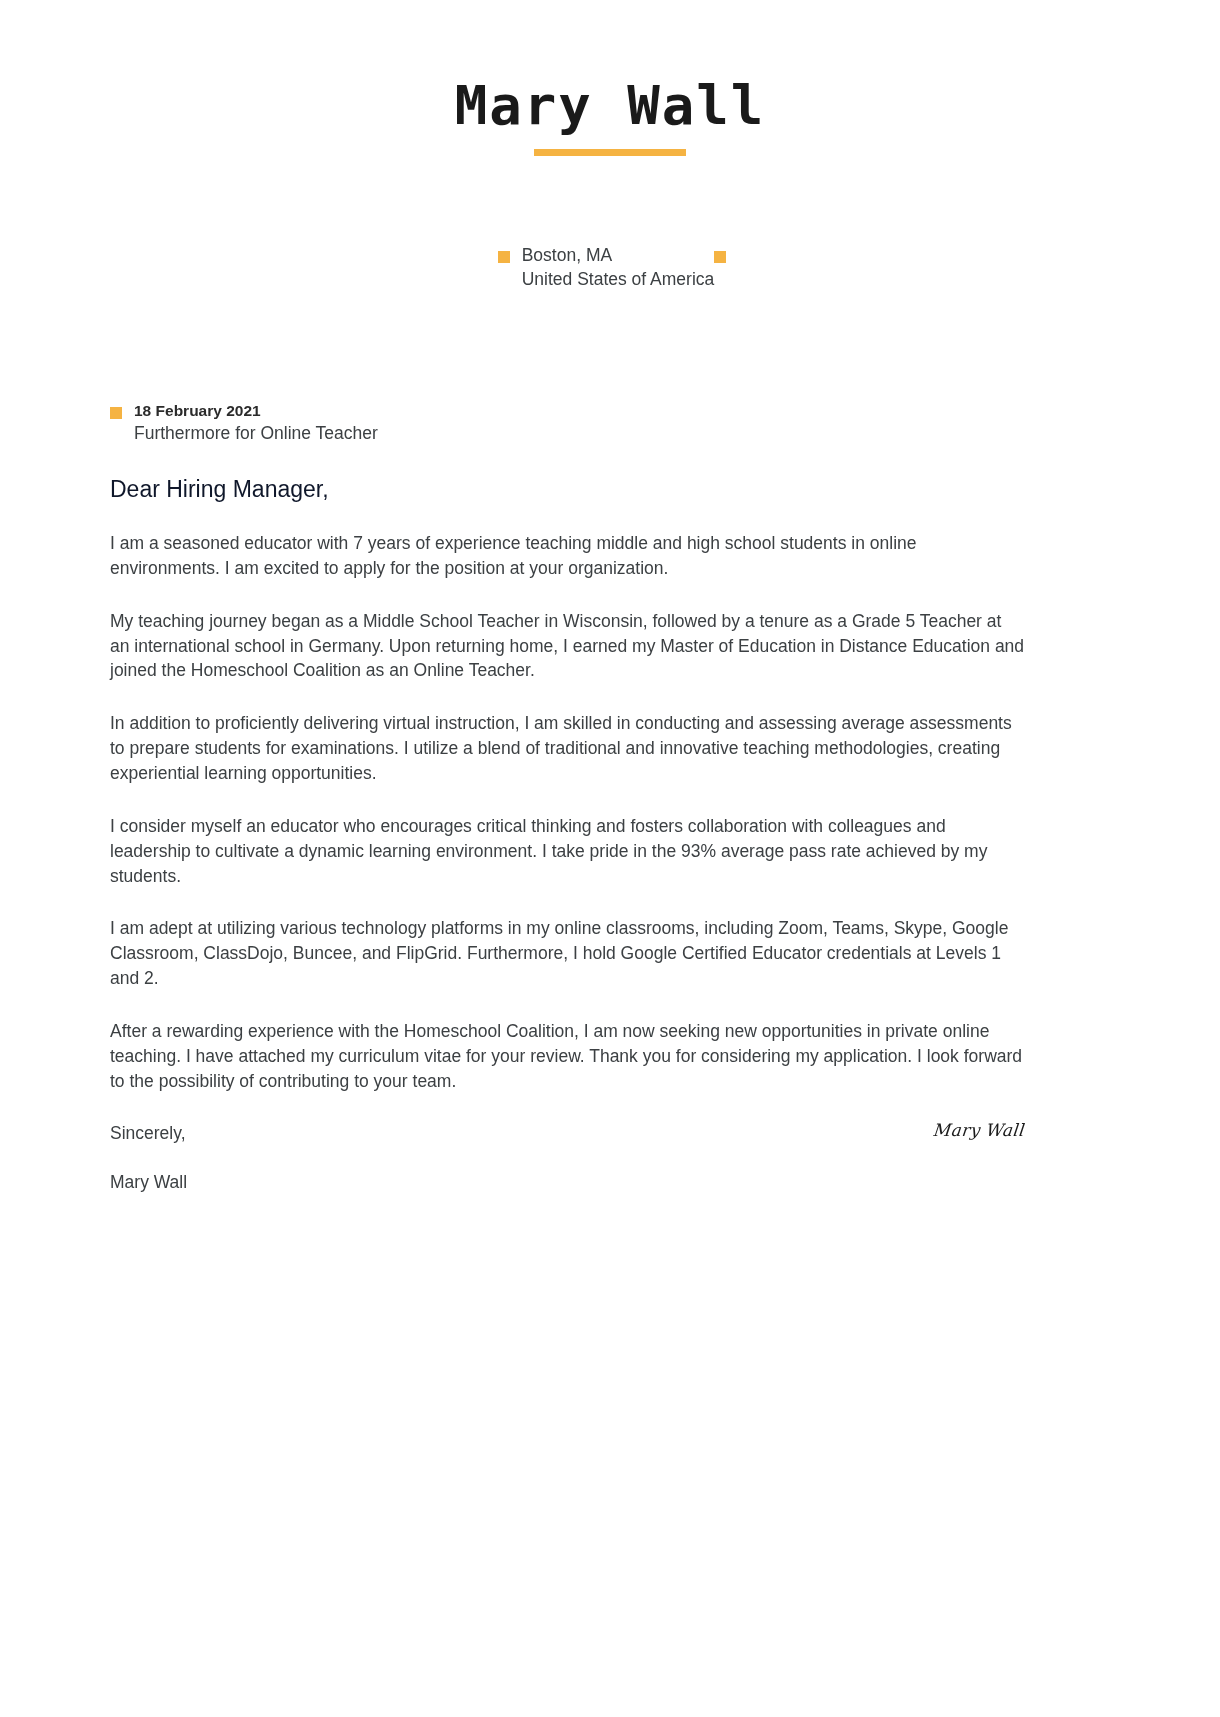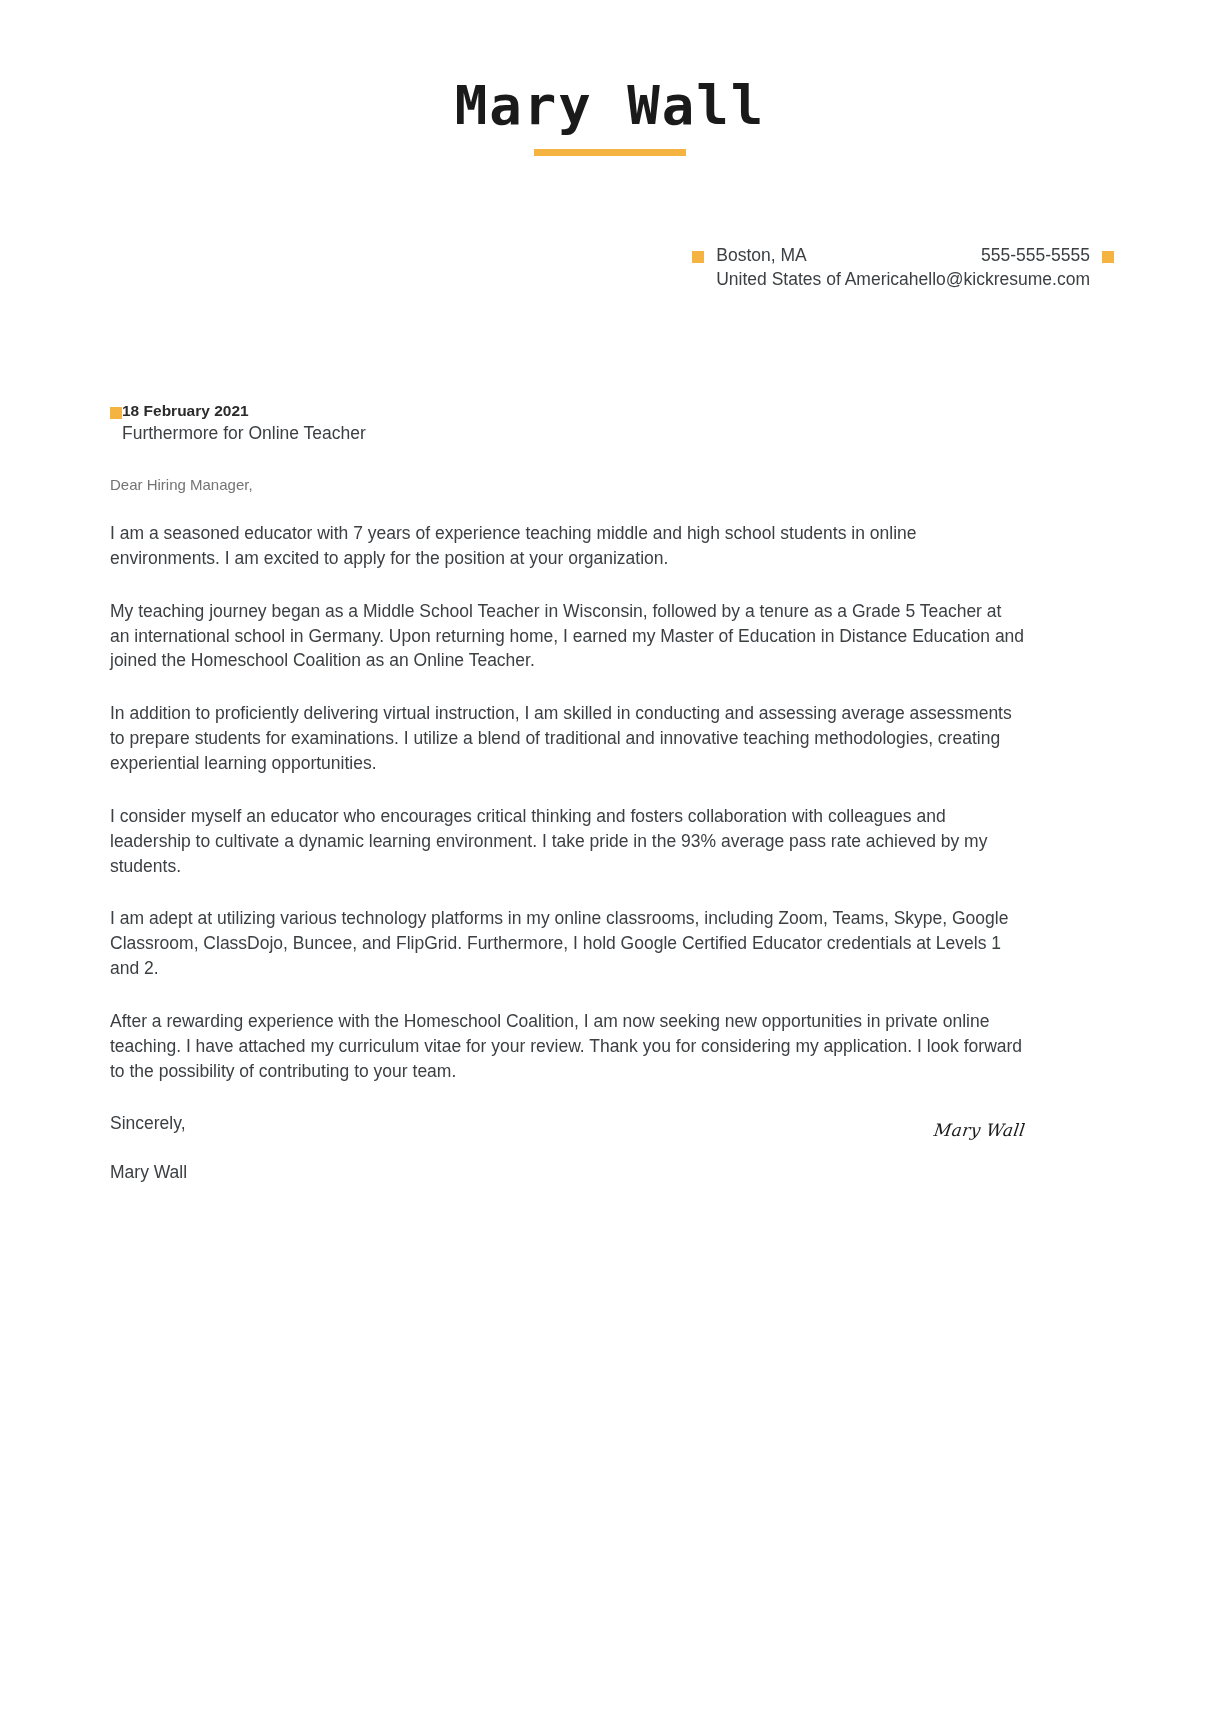--- a/index.html
+++ b/index.html
@@ -47,21 +47,21 @@
     margin: 14px auto 0 auto;
   }
 
   
   .contact-row {
     position: absolute;
     top: 244px;
     left: 110px;
     right: 106px;
     display: flex;
-    justify-content: flex-end;
+    justify-content: center;
     align-items: flex-start;
   }
 
   .contact-left,
   .contact-right {
     display: flex;
     align-items: flex-start;
     gap: 12px;
   }
 
@@ -90,20 +90,21 @@
   .letter {
     position: absolute;
     top: 400px;
     left: 110px;
     width: 915px;
   }
 
   .meta {
     display: flex;
     align-items: flex-start;
+    gap: 12px;
   }
 
   .meta-lines {
     font-size: 17.5px;
     line-height: 1.35;
   }
 
   .meta-date {
     font-weight: bold;
     color: #2b2b2b;
@@ -111,22 +112,22 @@
     line-height: 1.45;
   }
 
   .meta-subject {
     color: #3c4043;
     font-size: 17.5px;
   }
 
   .salutation {
     margin-top: 30px;
-    font-size: 15px;
-    color: #737373;
+    font-size: 23px;
+    color: #0f172a;
   }
 
   .para {
     margin-top: 28px;
     font-size: 17.5px;
     line-height: 1.42;
     color: #3c4043;
     text-align: left;
   }
 
@@ -176,24 +177,20 @@
     <div class="contact-left">
       <span class="sq"></span>
       <div class="contact-lines">
         <div>Boston, MA</div>
         <div>United States of America</div>
       </div>
     </div>
 
     <div class="contact-right">
       <span class="sq"></span>
-      <div class="contact-lines">
-        <div>555-555-5555</div>
-        <div>hello@kickresume.com</div>
-      </div>
     </div>
 
   </div>
 
   <div class="letter">
 
     <div class="meta">
       <span class="sq"></span>
       <div class="meta-lines">
         <div class="meta-date">18 February 2021</div>

